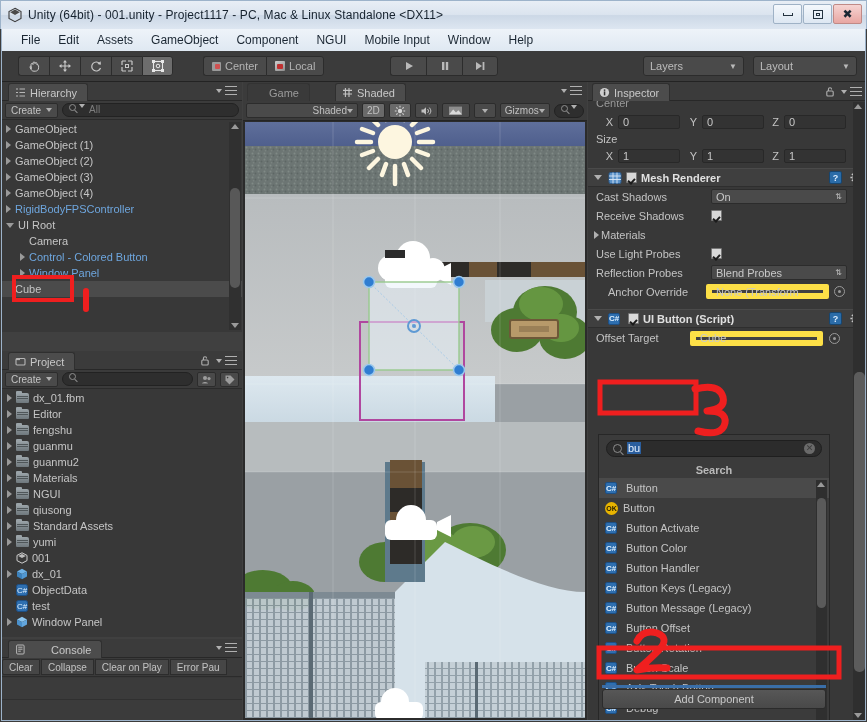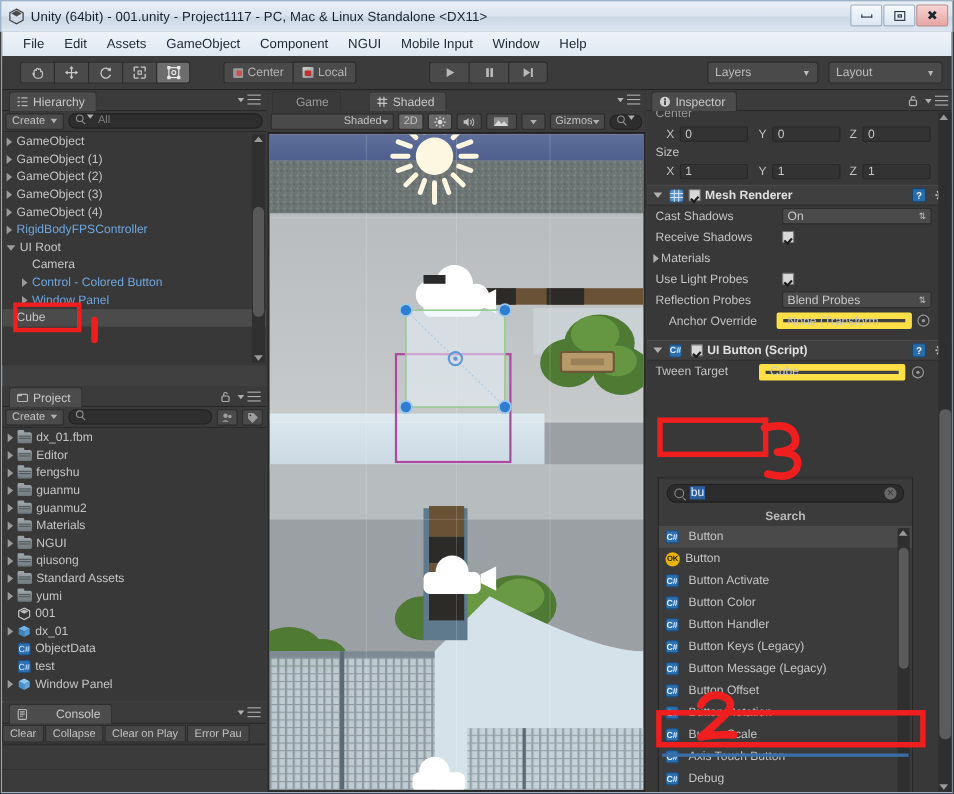--- a/index.html
+++ b/index.html
@@ -957,21 +957,21 @@
           <span class="help-ico" style="margin-left:auto;margin-right:3px">?</span>
           <svg width="14" height="14" viewBox="0 0 14 14" style="margin-right:4px">
             <circle cx="6.4" cy="6.4" r="2.3" fill="none" stroke="#c5c5c5" stroke-width="1.4"></circle>
             <g stroke="#c5c5c5" stroke-width="1.5">
               <path d="M6.4 1.4v1.6M6.4 9.8v1.6M1.4 6.4h1.6M9.8 6.4h1.6M2.9 2.9l1.1 1.1M8.8 8.8l1.1 1.1M9.9 2.9L8.8 4M4 8.8L2.9 9.9"></path>
             </g>
             <path d="M10.8 10.6l1.8 1 .3-1.9z" fill="#c5c5c5"></path>
           </svg>
         </div>
         <div class="insp-row" style="height:20px">
-          <span class="lbl" style="width:94px">Tween Target</span>
+          <span class="lbl" style="width:94px">Offset Target</span>
           <span class="objfield" style="width:133px">
             <span>Cube</span>
           </span>
           <span class="circle-sel" style="margin-left:6px"></span>
         </div>
 
         <div class="addcomp-panel">
           <div class="ac-searchwrap">
             <div class="ac-search">
               <span class="mag" style="width:9px;height:9px"></span>
@@ -1032,20 +1032,23 @@
               <div class="ac-item"></div>
               <div class="ac-scroll">
               <span class="sc-arrow sc-up" style="left:1px"></span>
 
               <div class="ac-thumb"></div>
             </div>
           </div>
         </div>
 
         <div class="blue-line"></div>
+        <div class="addcomp-btn">
+          <span>Add Component</span>
+        </div>
       </div>
 
       <div class="insp-scroll">
         <span class="sc-arrow sc-up" style="left:1px"></span>
         <span class="sc-arrow sc-dn" style="left:1px"></span>
         <div class="insp-thumb" style="top:270px;height:300px"></div>
       </div>
     </div>
 
     <svg class="annot-svg" style="left:0;top:0;width:865px;height:670px">

